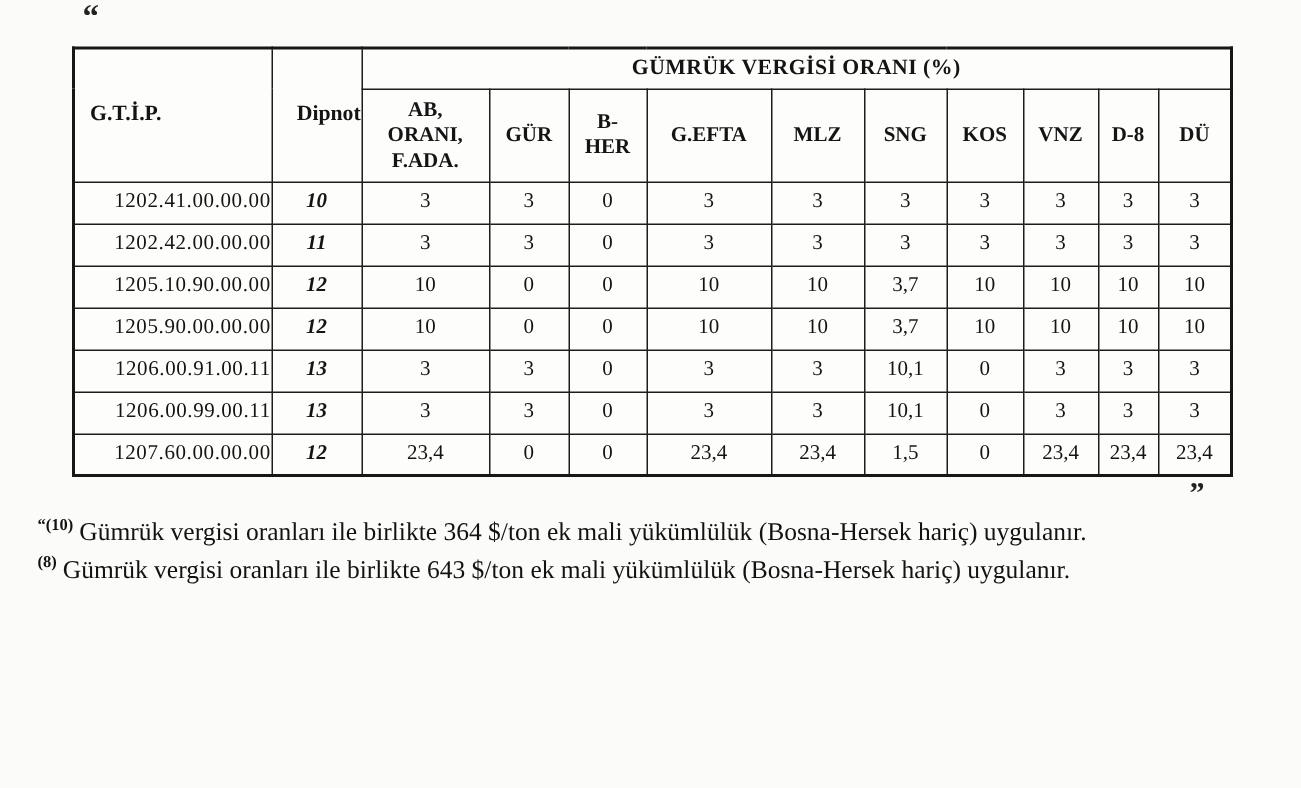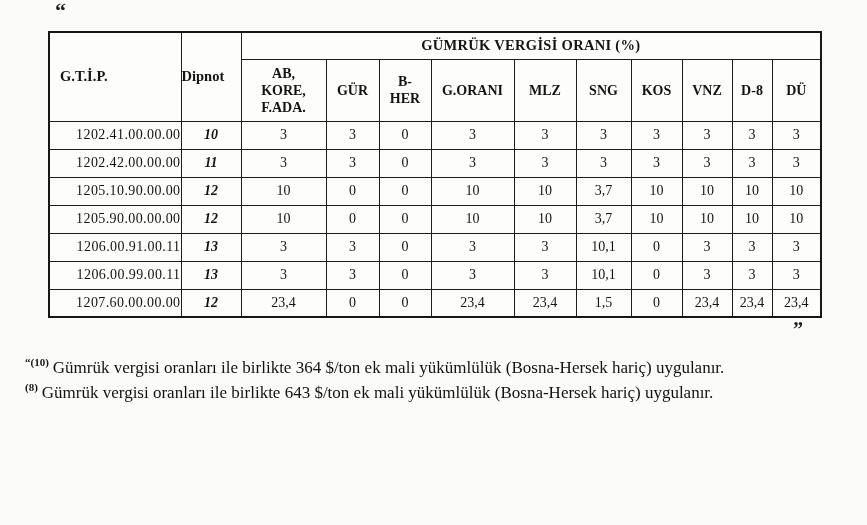--- a/index.html
+++ b/index.html
@@ -50,21 +50,21 @@
   th.gtip-head {
     font-size: 14.5px;
     font-weight: bold;
     text-align: left;
     padding-left: 10px;
     font-family: Liberation Serif, serif;
   }
   th.dipnot-head {
     font-size: 14.5px;
     font-weight: bold;
-    text-align: left;
+    text-align: right;
   }
   tr.subhead th {
     height: 62px;
     font-size: 14px;
     font-weight: bold;
     text-align: center;
     vertical-align: middle;
     white-space: pre-line;
     line-height: 17px;
   }
@@ -75,21 +75,21 @@
     letter-spacing: 0.4px;
   }
   td.dipnot {
     text-align: center;
     font-weight: bold;
     font-style: italic;
   }
   td.rate { text-align: center; }
   .footnotes {
     position: absolute;
-    left: 25px; top: 356px;
+    left: 25px; top: 343px;
     width: 752px;
     font-size: 17px;
     line-height: 24.5px;
     color: #121212;
   }
   .footnote { margin: 0; }
   .footnote sup {
     font-size: 11px;
     vertical-align: super;
     line-height: 0;
@@ -119,26 +119,26 @@
         <col style="width:49px">
     </colgroup>
     <tbody>
       <tr>
         <th class="gtip-head" rowspan="2">G.T.İ.P.</th>
         <th class="dipnot-head" rowspan="2">Dipnot</th>
         <th class="group-title" colspan="10">GÜMRÜK VERGİSİ ORANI (%)</th>
       </tr>
       <tr class="subhead">
         <th>AB,
-KORE,
+ORANI,
 F.ADA.</th>
         <th>GÜR</th>
         <th>B-
 HER</th>
-        <th>G.ORANI</th>
+        <th>G.EFTA</th>
         <th>MLZ</th>
         <th>SNG</th>
         <th>KOS</th>
         <th>VNZ</th>
         <th>D-8</th>
         <th>DÜ</th>
       </tr>
 
       <tr class="data-row">
         <td class="gtip">1202.41.00.00.00</td>

